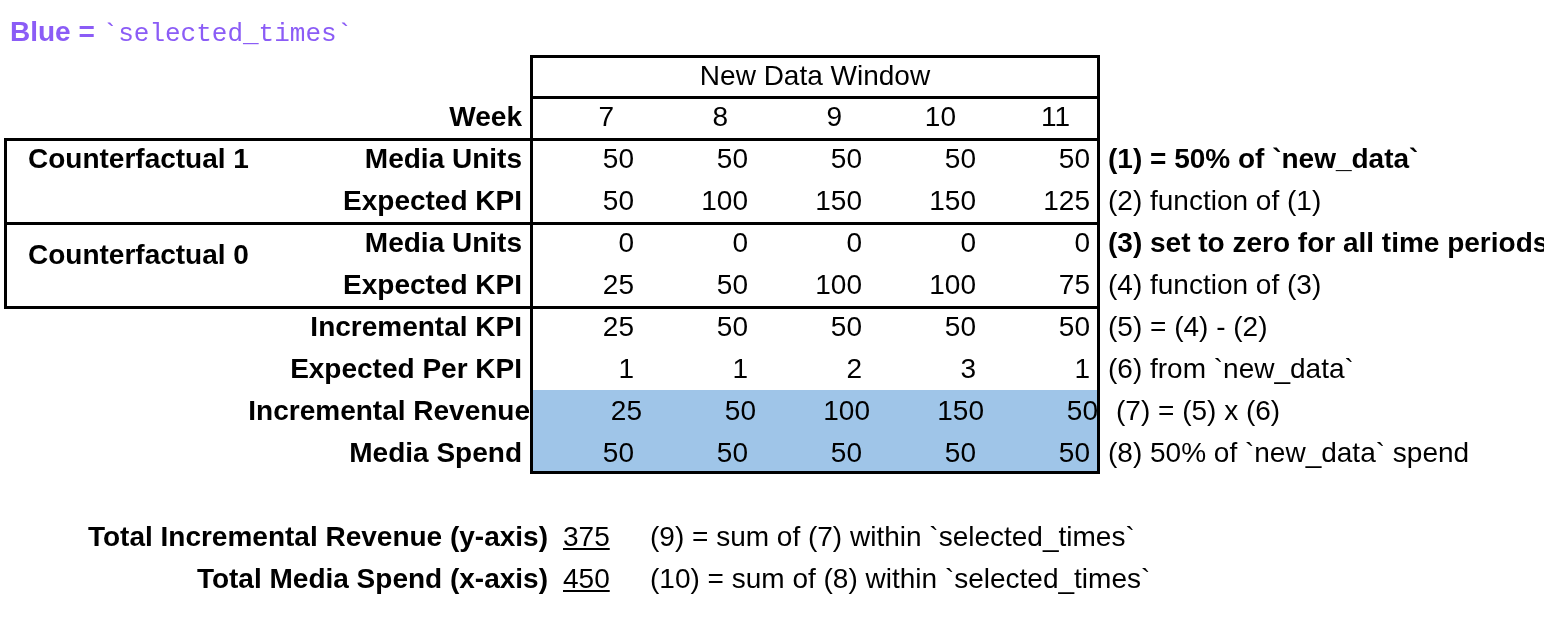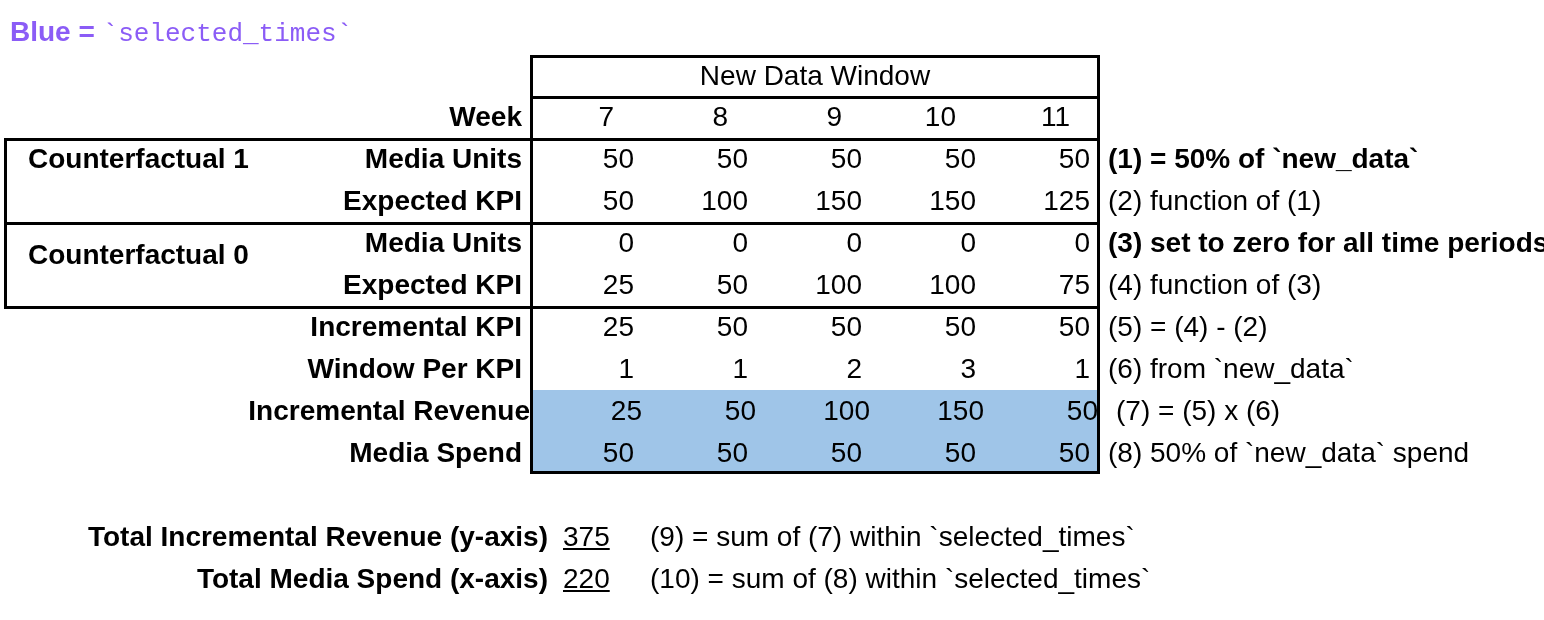--- a/index.html
+++ b/index.html
@@ -103,21 +103,21 @@
     <div class="row-label abs" style="top:0;">Incremental KPI</div>
     <div class="cell c0">25</div>
     <div class="cell c1">50</div>
     <div class="cell c2">50</div>
     <div class="cell c3">50</div>
     <div class="cell c4">50</div>
     <div class="note">(5) = (4) - (2)</div>
   </div>
 
   <div class="row txt" style="top:348px;left:0;width:1544px;">
-    <div class="row-label abs" style="top:0;">Window Per KPI</div>
+    <div class="row-label abs" style="top:0;">Expected Per KPI</div>
     <div class="cell c0">1</div>
     <div class="cell c1">1</div>
     <div class="cell c2">2</div>
     <div class="cell c3">3</div>
     <div class="cell c4">1</div>
     <div class="note">(6) from `new_data`</div>
   </div>
 
   <div class="row txt" style="top:390px;left:8px;width:1544px;">
     <div class="row-label abs" style="top:0;">Incremental Revenue</div>
@@ -139,17 +139,17 @@
     <div class="note">(8) 50% of `new_data` spend</div>
   </div>
 
   <div class="total-row txt" style="top:516px;left:0;width:1544px;">
     <div class="total-label">Total Incremental Revenue (y-axis)</div>
     <div class="total-value">375</div>
     <div class="total-note">(9) = sum of (7) within `selected_times`</div>
   </div>
   <div class="total-row txt" style="top:558px;left:0;width:1544px;">
     <div class="total-label">Total Media Spend (x-axis)</div>
-    <div class="total-value">220</div>
+    <div class="total-value">450</div>
     <div class="total-note">(10) = sum of (8) within `selected_times`</div>
   </div>
 
 </div>
 
 </body></html>

